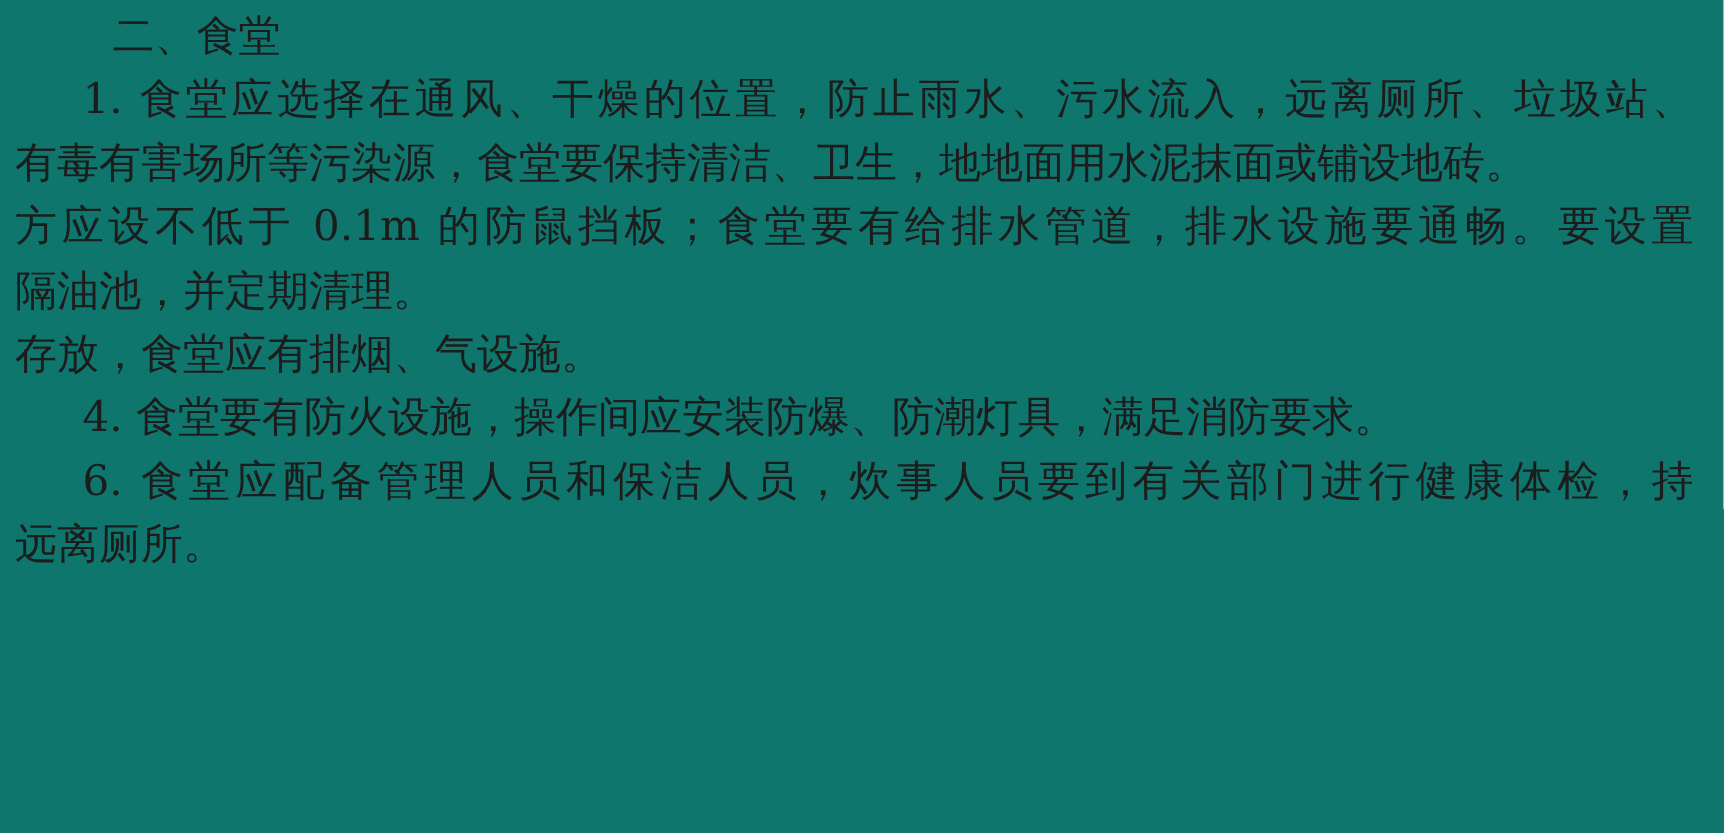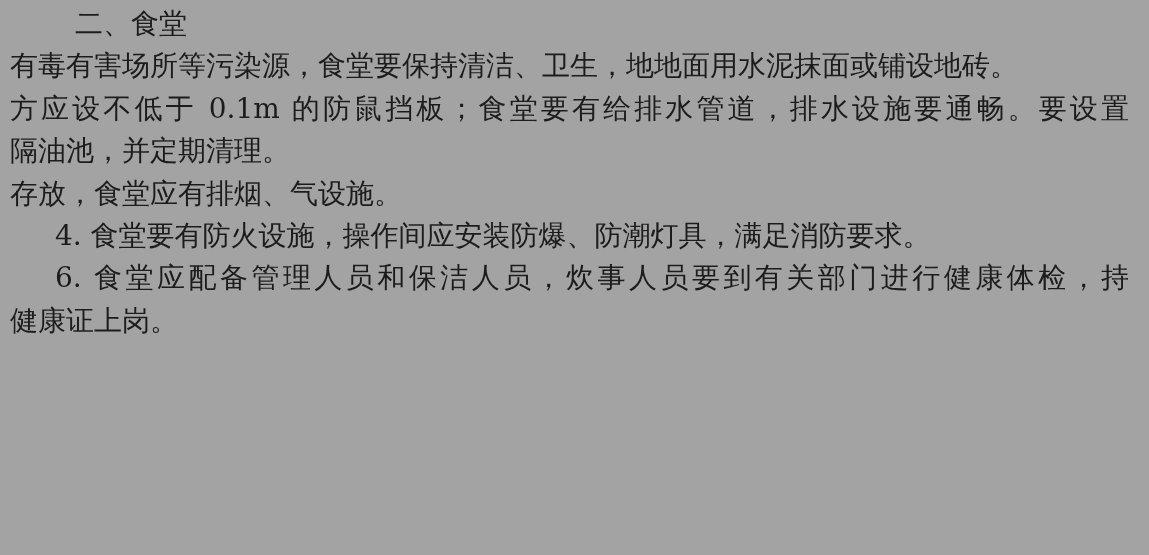--- a/index.html
+++ b/index.html
@@ -4,21 +4,21 @@
 <style>
   html, body {
     margin: 0;
     padding: 0;
     background: #ffffff;
   }
   .page {
     position: relative;
     width: 1149px;
     height: 555px;
-    background: #a3a3a3;
+    background: #0f766e;
     overflow: hidden;
     box-sizing: border-box;
     padding: 3px 20px 0 10px;
     font-family: "DejaVu Serif", "Liberation Serif", serif;
     font-size: 28px;
     line-height: 42.4px;
     color: #1c1c1c;
   }
   .ln {
     margin: 0;
@@ -34,20 +34,21 @@
   
   .i1 { text-indent: 45px; }
   
   .ih { text-indent: 65px; }
 </style>
 </head>
 <body>
 
 <div class="page">
   <p class="ln ih">二、食堂</p>
+  <p class="ln i1 j">1. 食堂应选择在通风、干燥的位置，防止雨水、污水流入，远离厕所、垃圾站、</p>
   <p class="ln">有毒有害场所等污染源，食堂要保持清洁、卫生，地地面用水泥抹面或铺设地砖。</p>
   <p class="ln j">方应设不低于 0.1m 的防鼠挡板；食堂要有给排水管道，排水设施要通畅。要设置</p>
   <p class="ln">隔油池，并定期清理。</p>
   <p class="ln">存放，食堂应有排烟、气设施。</p>
   <p class="ln i1">4. 食堂要有防火设施，操作间应安装防爆、防潮灯具，满足消防要求。</p>
   <p class="ln i1 j">6. 食堂应配备管理人员和保洁人员，炊事人员要到有关部门进行健康体检，持</p>
-  <p class="ln">健康证上岗。</p>
+  <p class="ln">远离厕所。</p>
 </div>
 
 </body></html>

